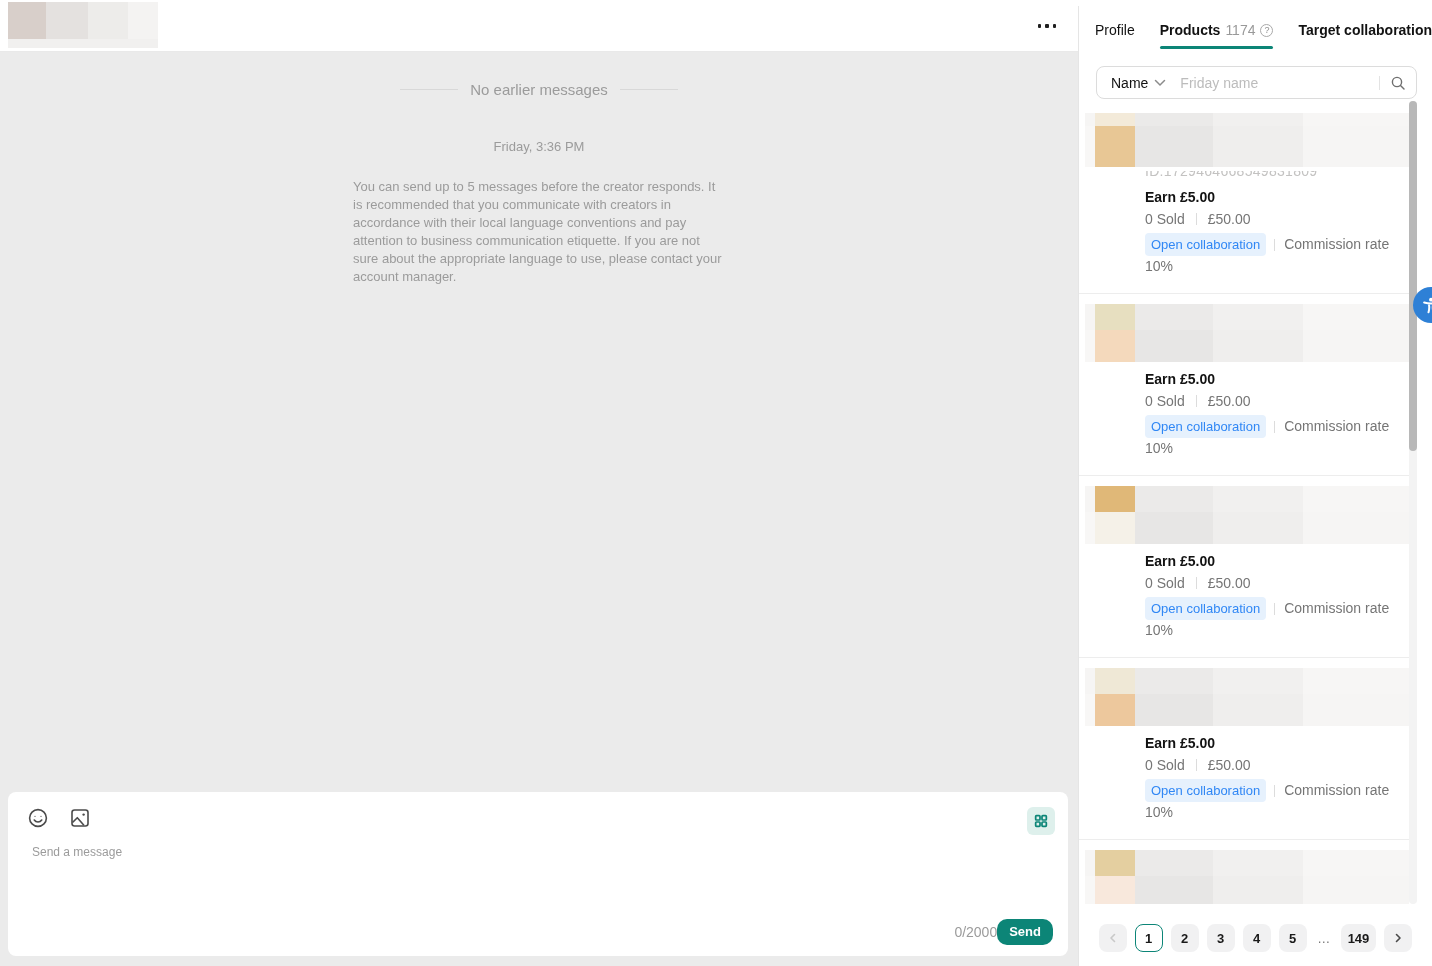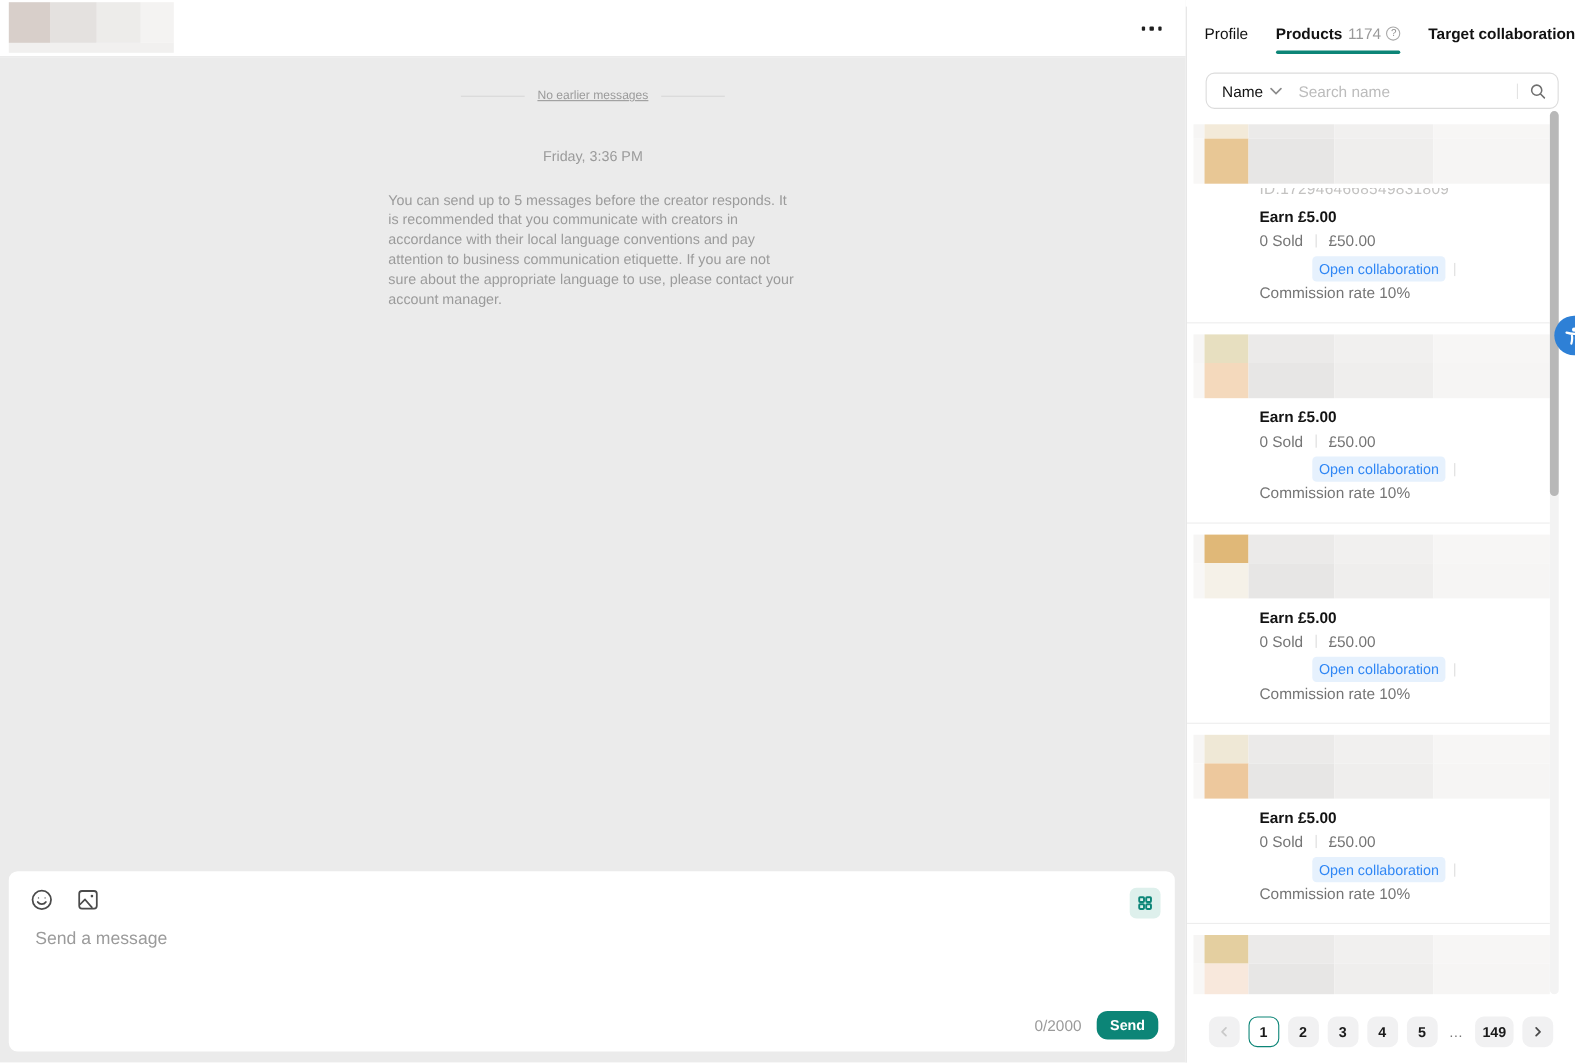--- a/index.html
+++ b/index.html
@@ -14,31 +14,31 @@
   .pb-top { flex:1; display:flex; }
   .pb-top span:nth-child(1){ width:38px; background:#d8cfca; }
   .pb-top span:nth-child(2){ width:42px; background:#e4e1df; }
   .pb-top span:nth-child(3){ width:40px; background:#edecea; }
   .pb-top span:nth-child(4){ flex:1; background:#f4f3f2; }
   .pb-bottom { height:9px; background:#f1f0ef; }
   .more-btn { position:absolute; right:20px; top:18px; width:22px; height:16px; display:flex; gap:4px; align-items:center; justify-content:center; cursor:pointer; }
   .more-btn i { width:3.5px; height:3.5px; background:#1f1f1f; border-radius:1px; }
 
   .chat-body { position:absolute; left:0; top:53px; right:0; bottom:0; }
-  .no-earlier { margin-top:28px; display:flex; align-items:center; justify-content:center; gap:12px; color:#9b9b9b; font-size:11px;text-decoration:underline; }
+  .no-earlier { margin-top:28px; display:flex; align-items:center; justify-content:center; gap:12px; color:#9b9b9b; font-size:15px; }
   .ne-line { width:58px; height:1px; background:#d8d8d8; }
   .chat-ts { margin-top:41px; text-align:center; color:#9b9b9b; font-size:13px; }
   .sys-msg { width:372px; margin:24px auto 0; text-align:left; color:#9b9b9b; font-size:13px; line-height:18px; }
 
   .composer { position:absolute; left:8px; bottom:10px; width:1060px; height:164px; background:#fff; border-radius:8px; }
   .emoji-btn { position:absolute; left:19px; top:15px; width:22px; height:22px; cursor:pointer; }
   .image-btn { position:absolute; left:61px; top:15px; width:22px; height:22px; cursor:pointer; }
   .grid-btn { position:absolute; right:13px; top:15px; width:28px; height:28px; background:#def0ec; border-radius:6px; display:grid; place-items:center; cursor:pointer; }
-  .msg-input { position:absolute; left:24px; top:53px; right:130px; font-size:16px; color:#9b9b9b; cursor:text; min-height:20px; }
-  .composer-footer { position:absolute; right:15px; bottom:11px; display:flex; align-items:center; gap:14px; }
+  .msg-input { position:absolute; left:24px; top:53px; right:130px; font-size:12px; color:#9b9b9b; cursor:text; min-height:20px; }
+  .composer-footer { position:absolute; right:15px; bottom:11px; display:flex; align-items:center; }
   .char-counter { color:#9b9b9b; font-size:14px; }
   .send-btn { background:#0c8577; color:#fff; border:none; border-radius:10px; font-size:13px; font-weight:700; padding:6px 12px; height:26px; line-height:14px; cursor:pointer; font-family:inherit; }
 
   
   .right-panel { position:absolute; right:0; top:6px; width:354px; height:966px; background:#fff; border-left:1px solid #e5e5e5; }
   .tabs { display:flex; gap:25px; padding:16px 0 0 16px; font-size:14px; }
   .tab { display:flex; align-items:center; gap:5px; padding-bottom:11px; position:relative; cursor:pointer; white-space:nowrap; }
   .tab .lbl-regular { font-weight:400; color:#121212; }
   .tab .lbl-bold { font-weight:700; color:#121212; }
   .tab .lbl-semi { font-weight:600; color:#121212; }
@@ -68,21 +68,21 @@
   .product-card.first { padding-top:12px; }
   .product-card.first .blur-rowA { height:13px; }
   .product-card.first .blur-rowB { height:41px; }
   .card-id-clip { height:9px; overflow:hidden; margin:0 0 0 60px; }
   .card-id-clip span { display:block; font-size:14px; color:#c3c2c1; margin-top:-8px; letter-spacing:.3px; }
   .card-body { margin:6px 0 0 60px; width:248px; }
   .earn { font-size:14px; font-weight:700; color:#121212; line-height:22px; }
   .meta { display:flex; align-items:center; gap:11px; font-size:14px; color:#757575; line-height:22px; }
   .vsep { width:1px; height:12px; background:#dcdcdc; display:inline-block; }
   .badge-line { margin-top:3px; font-size:14px; color:#757575; line-height:21px; }
-  .badge { display:inline-block; background:#e6f1fd; color:#3087f5; font-size:13px; border-radius:4px; padding:1px 6px; margin-right:8px;margin-left:48px; }
+  .badge { display:inline-block; background:#e6f1fd; color:#3087f5; font-size:13px; border-radius:4px; padding:1px 6px; margin-right:8px; }
   .badge-line .vsep { vertical-align:middle; margin-right:9px; }
 
   .scroll-track { position:absolute; right:15px; top:95px; width:8px; height:803px; background:#f3f3f3; border-radius:4px; }
   .scroll-thumb { position:absolute; left:0; top:0; width:8px; height:350px; background:#b8b8b8; border-radius:4px; cursor:pointer; }
 
   .pagination-bar { position:absolute; left:0; right:0; bottom:0; height:68px; background:#fff; display:flex; align-items:center; justify-content:center; gap:8px; }
   .pg { min-width:28px; height:28px; border-radius:8px; background:#f1f1f2; border:none; font-size:13px; font-weight:600; color:#1a1a1a; display:grid; place-items:center; padding:0 7px; cursor:pointer; font-family:inherit; }
   .pg.active { background:#fff; border:1.5px solid #0c8577; }
   .pg.ellipsis { background:transparent; color:#757575; font-weight:400; cursor:default; padding:0 2px; min-width:18px; }
   .pg.nav { background:#f1f1f2; }
@@ -171,21 +171,21 @@
       <span class="lbl-semi">Target collaborations</span>
 
     </div>
   </div>
 
   <div class="search-bar">
     <span class="filter-label">Name</span>
     <svg width="12" height="8" viewBox="0 0 12 8" fill="none" stroke="#8b8b8b" stroke-width="1.5" stroke-linecap="round">
       <path d="M1.5 1.5 L6 6 L10.5 1.5"></path>
     </svg>
-    <span class="search-placeholder">Search name</span>
+    <span class="search-placeholder">Friday name</span>
     <span class="search-divider"></span>
     <svg width="16" height="16" viewBox="0 0 16 16" fill="none" stroke="#6f6f6f" stroke-width="1.4" stroke-linecap="round">
       <circle cx="7" cy="7" r="4.6"></circle>
       <path d="M10.5 10.5 L14 14"></path>
     </svg>
   </div>
 
   <div class="product-list">
   <div class="product-card first">
     <div class="card-blur">

